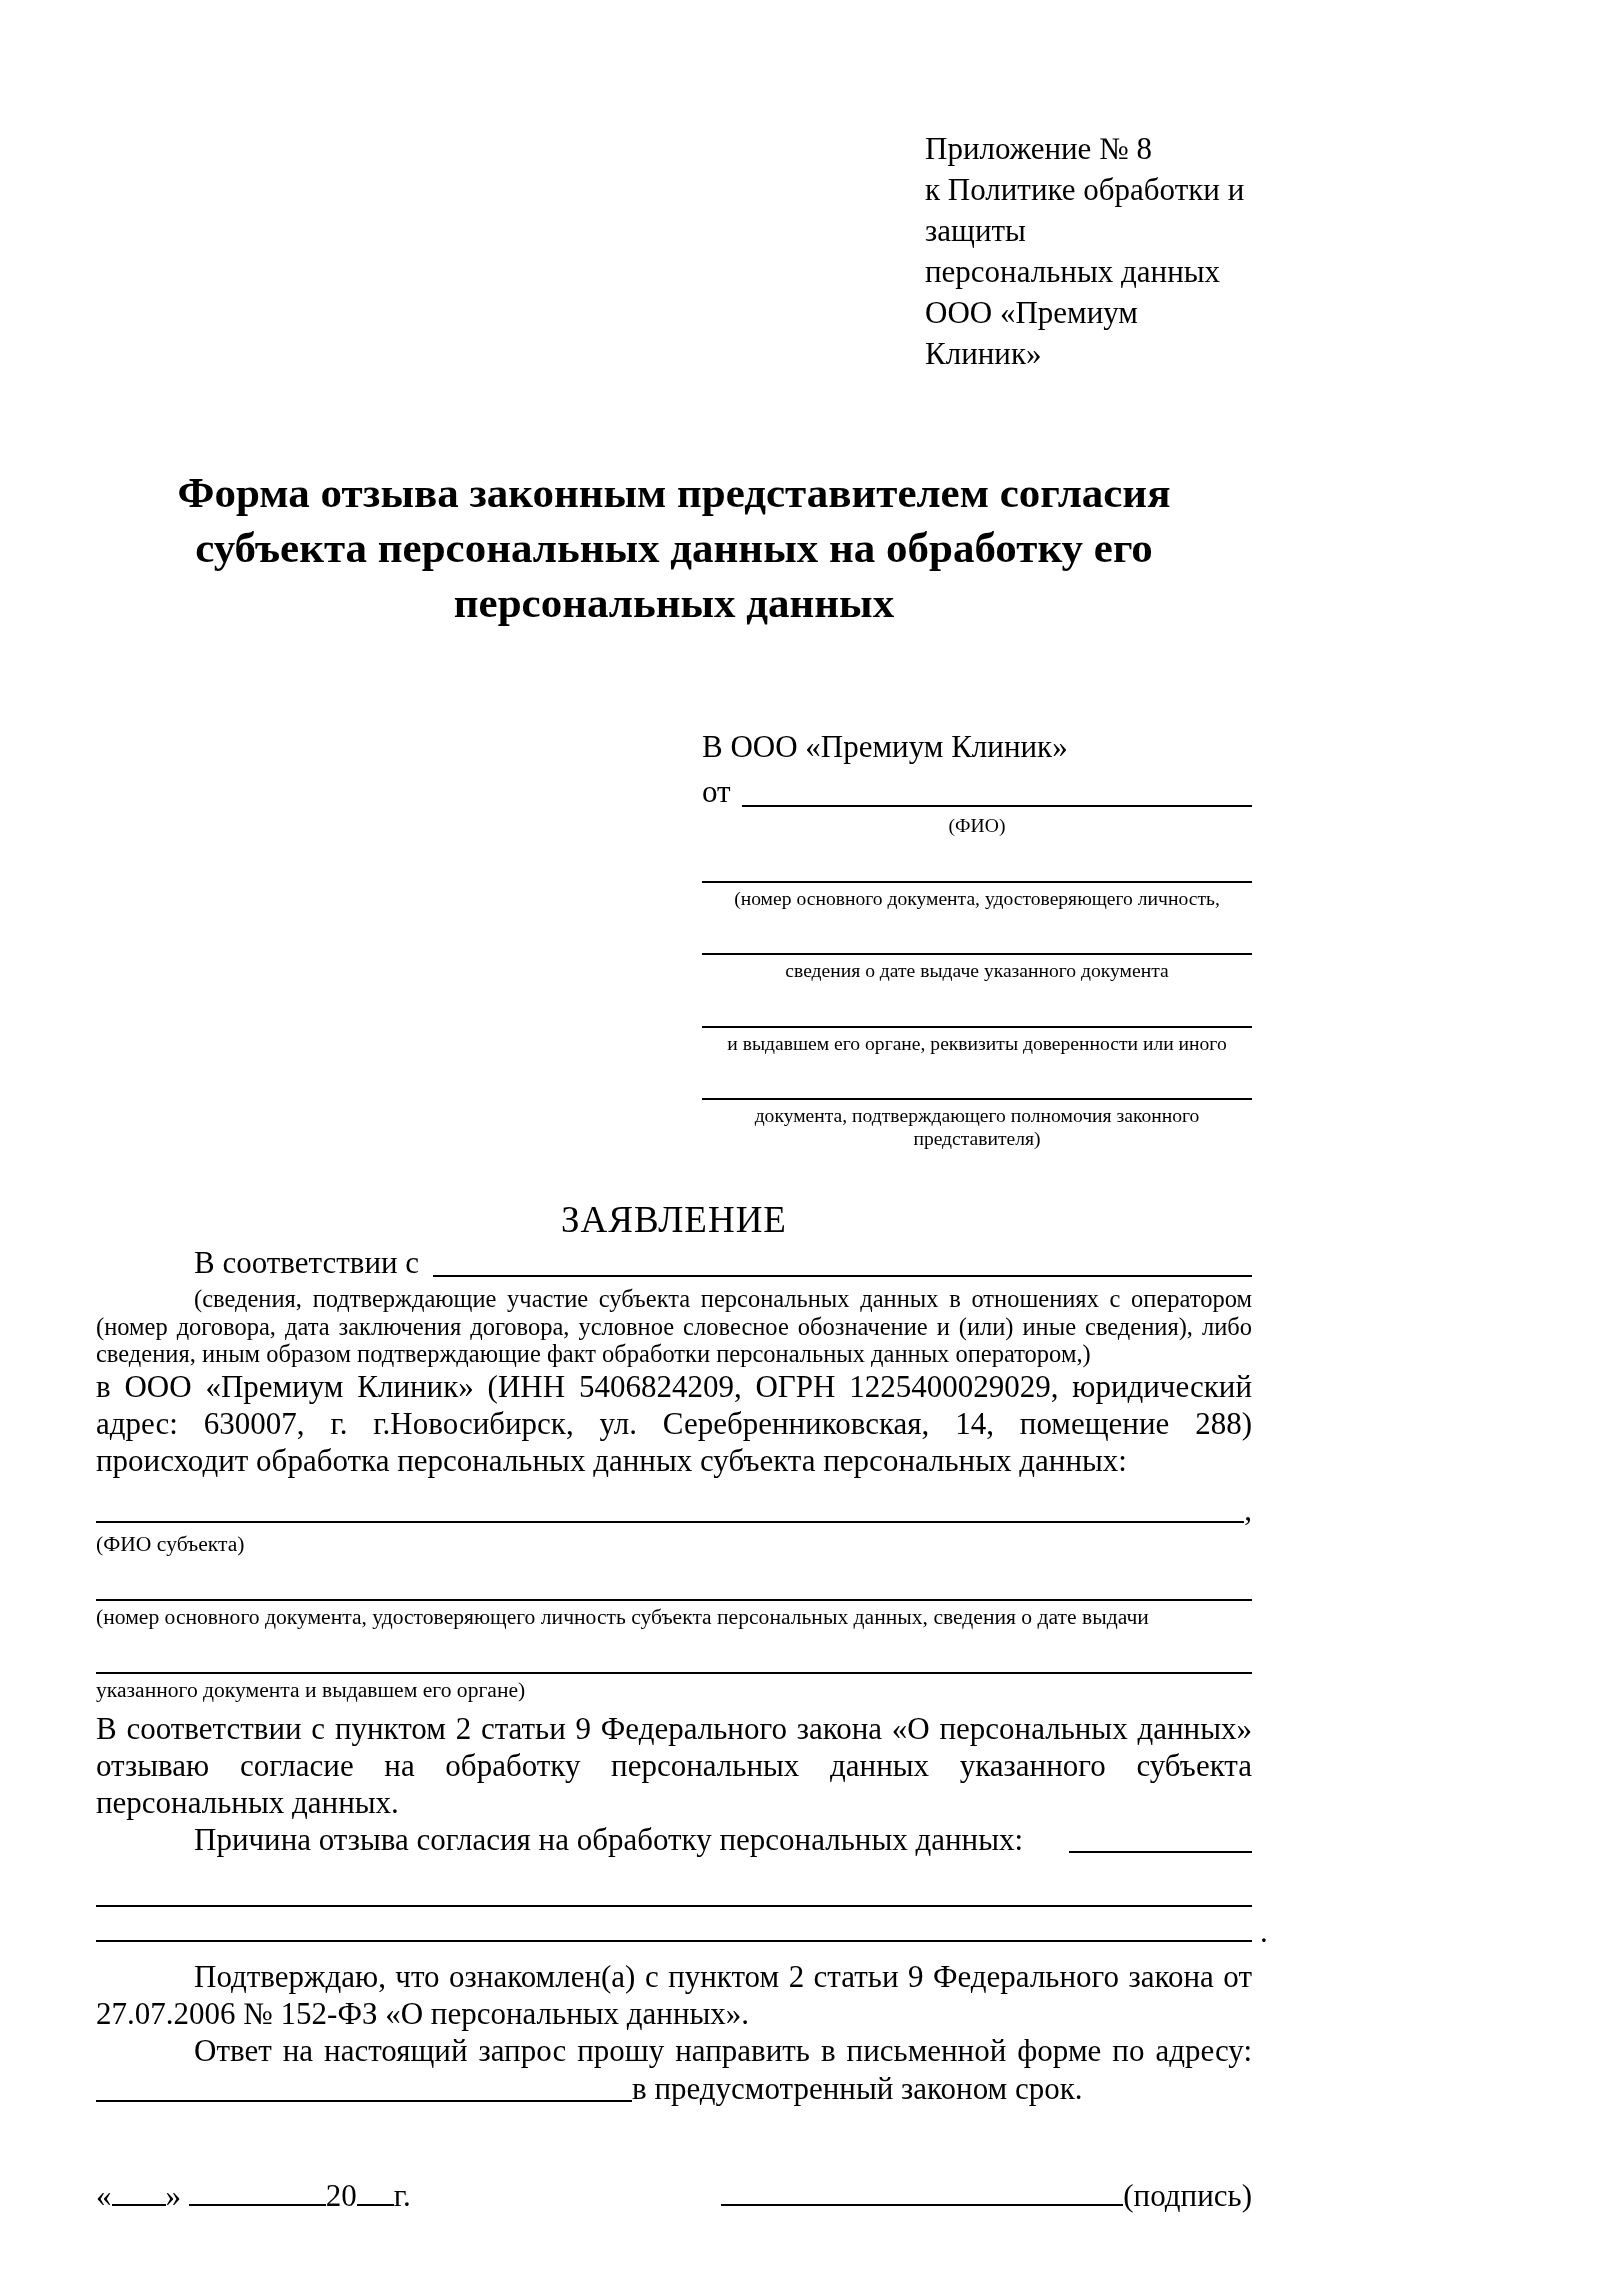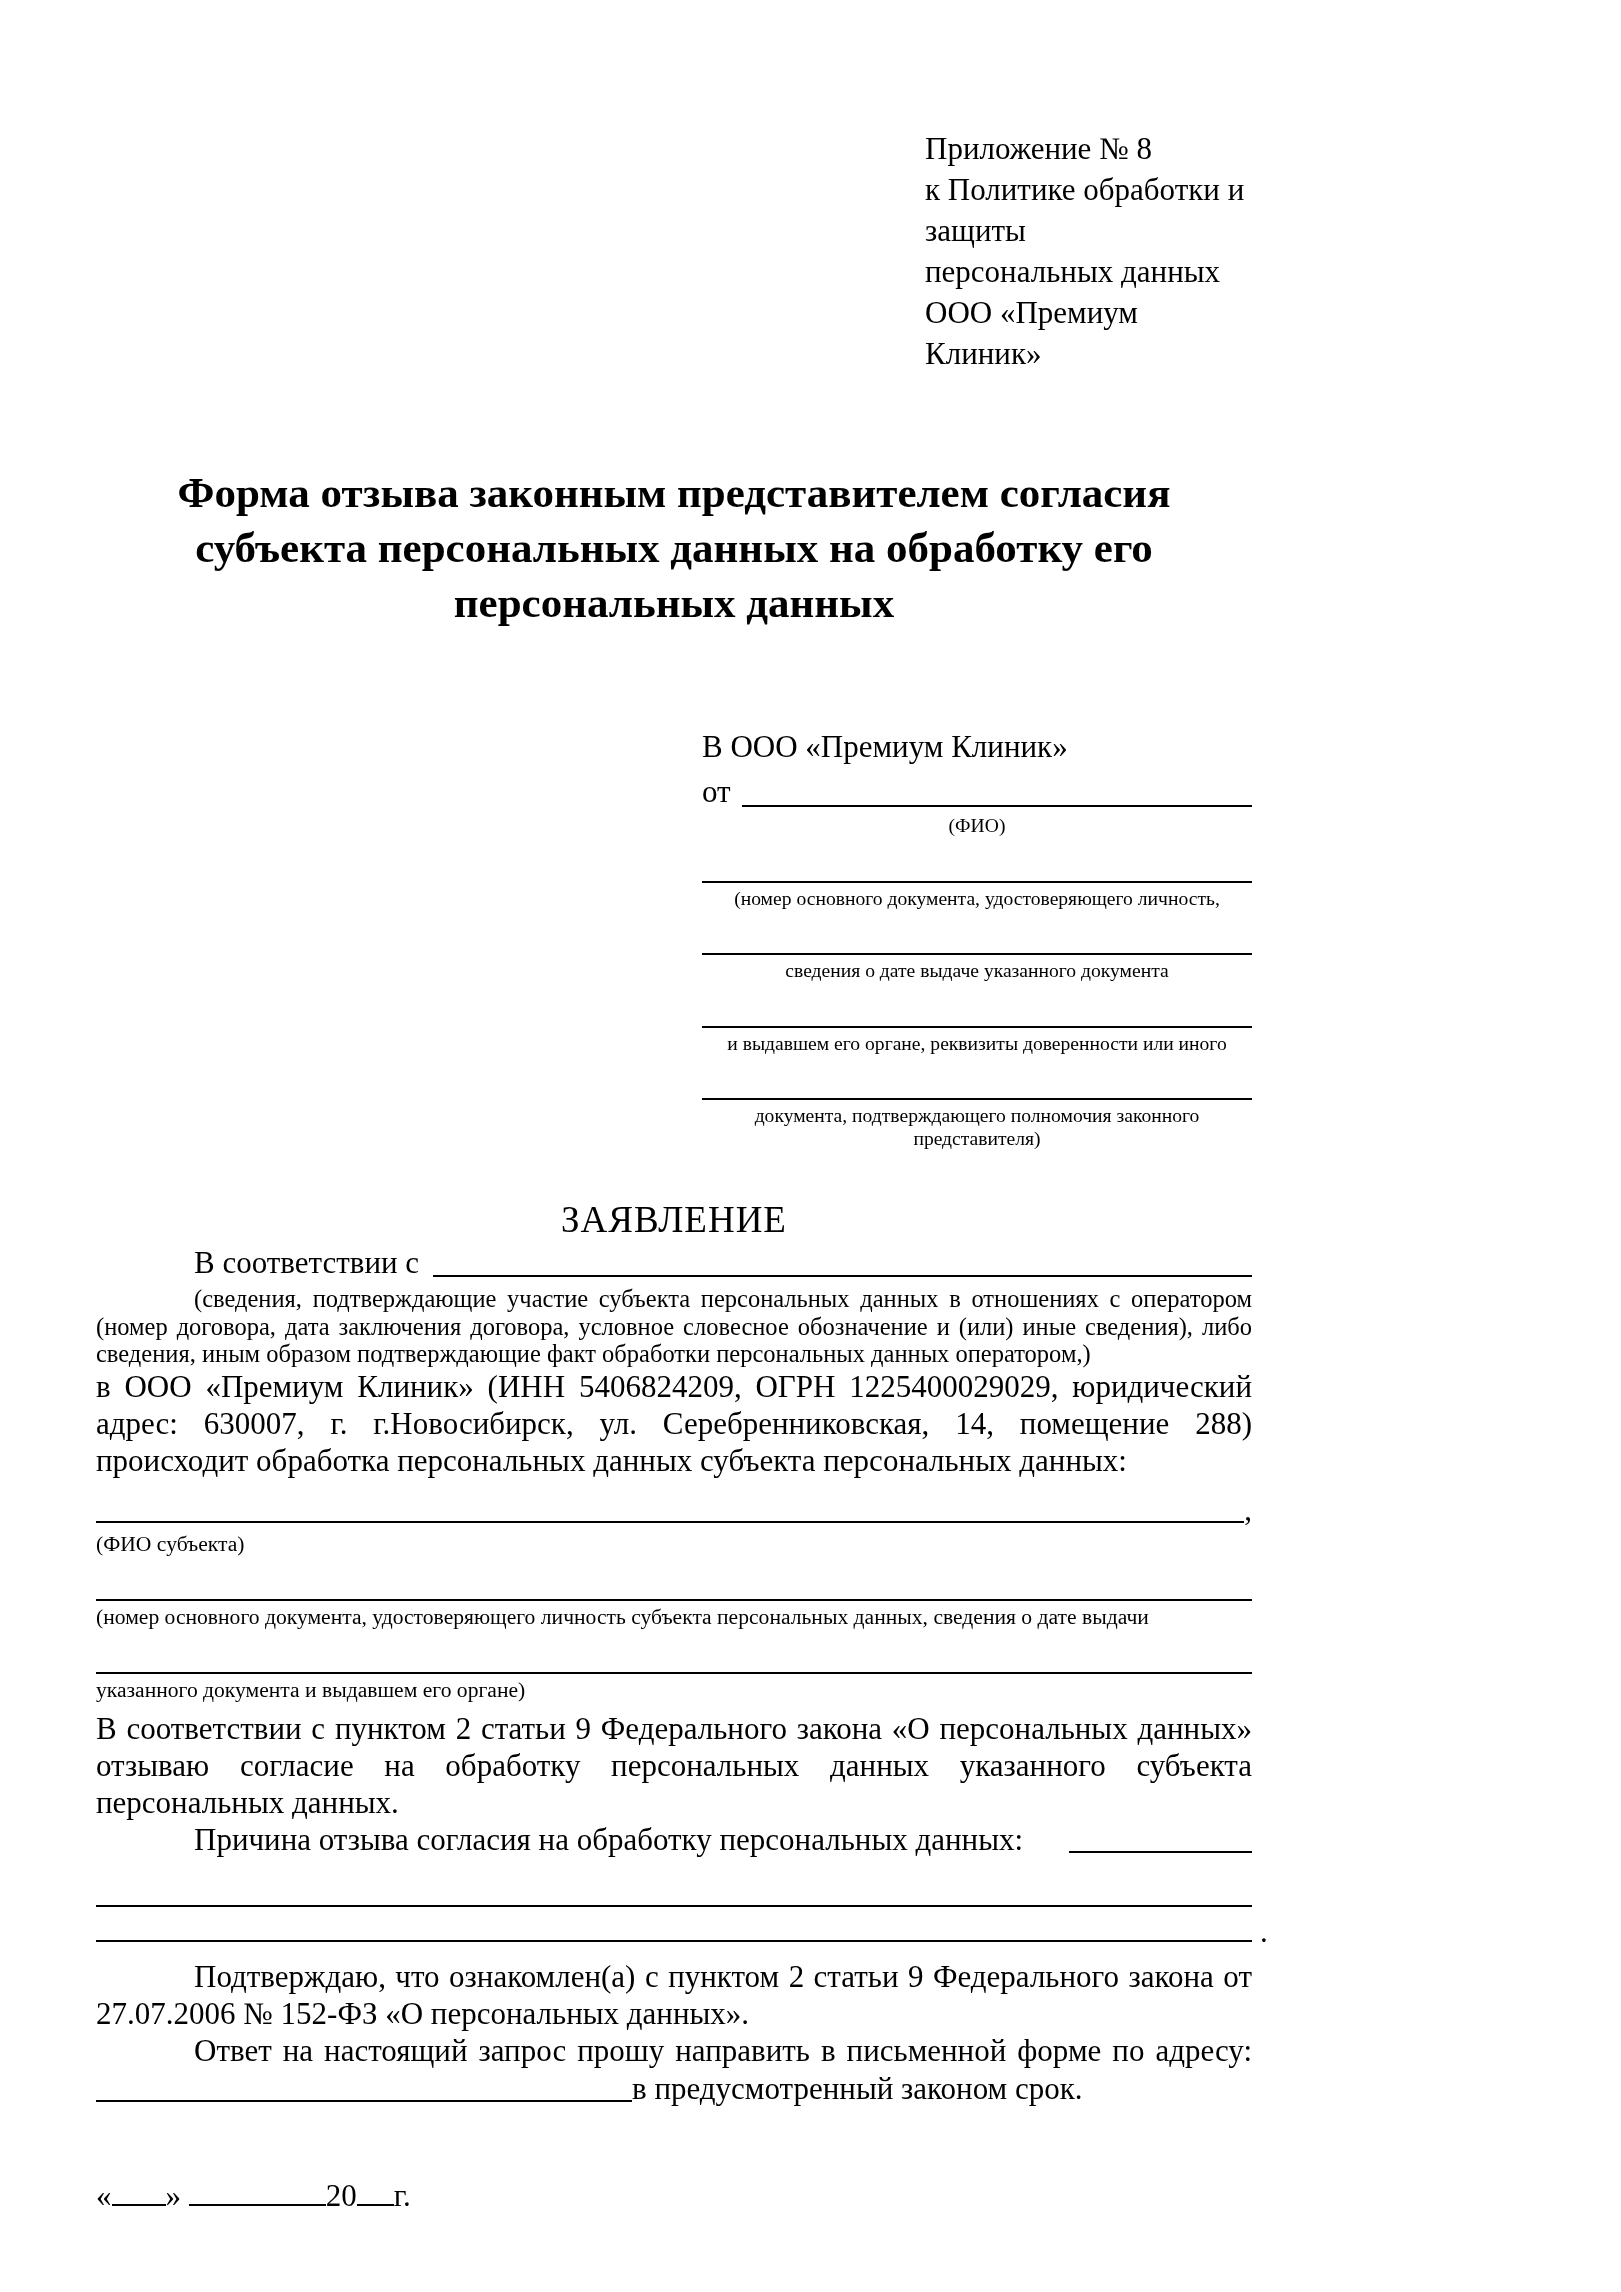--- a/index.html
+++ b/index.html
@@ -142,16 +142,19 @@
   <div class="resp-line2 body-text">
     <span class="blank"></span>
     <span>в предусмотренный законом срок.</span>
   </div>
 
   <div class="footer">
     <div>
       <span>«</span><span class="iblank w55"></span><span>»</span>
       <span class="iblank w140"></span><span>20</span><span class="iblank w38"></span><span>г.</span>
     </div>
+    <div>
+      <span class="iblank w410"></span><span>(подпись)</span>
+    </div>
   </div>
 
 </div>
 
 
 </body></html>

